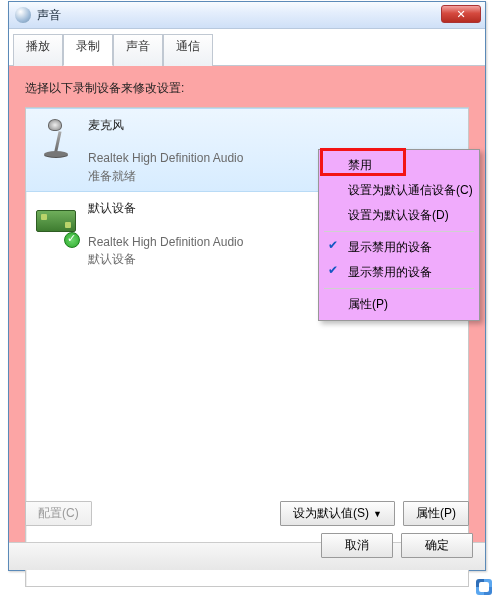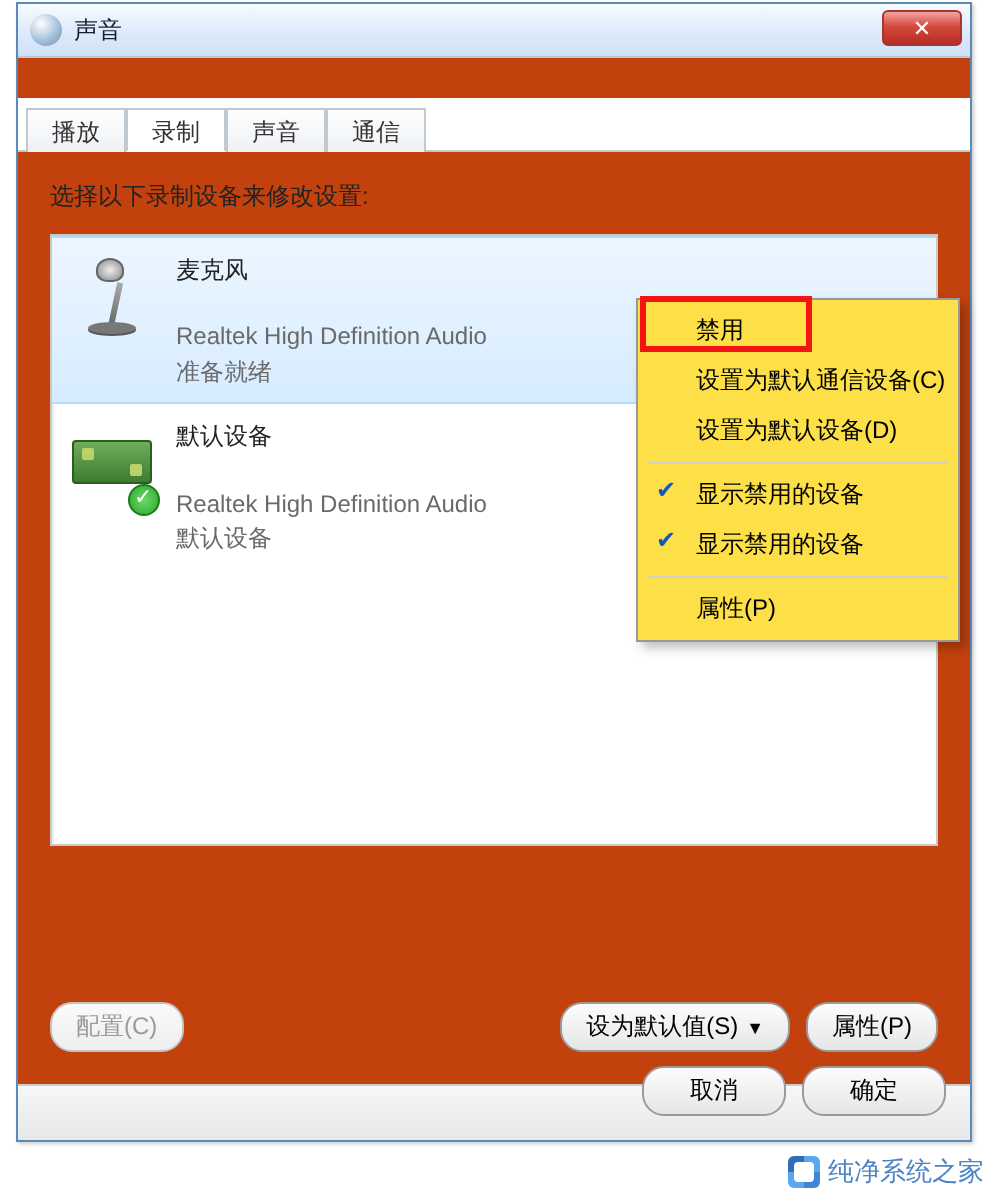--- a/index.html
+++ b/index.html
@@ -1,49 +1,49 @@
 <!DOCTYPE html>
 <html><head>
 <meta charset="utf-8">
 <style>
   * { box-sizing: border-box; margin: 0; padding: 0; font-family: "Microsoft YaHei", "Segoe UI", Tahoma, sans-serif; }
   body { width: 500px; height: 601px; background: #fff; position: relative; overflow: hidden; }
-  .window { position: absolute; left: 8px; top: 1px; width: 478px; height: 570px; border: 1px solid #5b8ab8; background: #c2410c; box-shadow: 1px 1px 2px rgba(0,0,0,.2); }
+  .window { position: absolute; left: 8px; top: 1px; width: 478px; height: 570px; border: 1px solid #5b8ab8; background: #fca5a5; box-shadow: 1px 1px 2px rgba(0,0,0,.2); }
   .titlebar { height: 27px; background: linear-gradient(#f7fbff,#e4eefc 40%,#cfe0f7); display:flex; align-items:center; padding-left:6px; border-bottom:1px solid #b8c9de; position:relative; }
   .title-icon { width:16px; height:16px; border-radius:50%; background: radial-gradient(circle at 35% 30%, #fff, #9fbbd8 60%, #6e8fad); margin-right:6px; }
   .title-text { font-size:12px; color:#123; }
   .close-btn { position:absolute; right:4px; top:3px; width:40px; height:18px; border:1px solid #a33; border-radius:3px; background:linear-gradient(#f3a3a0,#d54a3f 45%,#b52c22); color:#fff; font-size:11px; display:flex; align-items:center; justify-content:center; cursor:pointer; }
-  .tabstrip { height:27px; background:#fff; padding:4px 20px 0 4px; border-bottom:1px solid #c0c8d2; display:flex; gap:0;margin-top:20px; }
+  .tabstrip { height:37px; background:#fff; padding:4px 20px 0 4px; border-bottom:1px solid #c0c8d2; display:flex; gap:0; }
   .tab { font-size:12px; padding:3px 12px 2px; border:1px solid #c0c8d2; border-bottom:none; background:linear-gradient(#fefefe,#eef1f5); color:#333; position:relative; top:1px; cursor:pointer; }
   .tab.active { background:#fff; top:1px; border-bottom:1px solid #fff; }
   .content { padding:14px 16px 0 16px; }
   .instruction { font-size:12px; color:#222; margin-bottom:10px; }
-  .device-box { border:1px solid #c8c8c8; height:306px; background:#fff; box-shadow: inset 1px 1px 0 #eee; position:relative; }
+  .device-box { border:1px solid #c8c8c8; height:480px; background:#fff; box-shadow: inset 1px 1px 0 #eee; position:relative; }
   .device-item { display:flex; padding:8px 8px 6px 8px; gap:10px; }
   .device-item.selected { background:linear-gradient(#ecf6ff,#d7ecff); border-top:1px solid #b9dbf6; border-bottom:1px solid #b9dbf6; }
   .dev-icon { width:44px; height:44px; flex:0 0 44px; position:relative; }
   .mic-stand { position:absolute; left:10px; bottom:4px; width:24px; height:6px; background:#777; border-radius:50%; box-shadow:0 1px 0 #555; }
   .mic-pole { position:absolute; left:20px; bottom:8px; width:3px; height:22px; background:linear-gradient(#aaa,#666); transform:rotate(12deg); transform-origin:bottom; }
   .mic-head { position:absolute; left:14px; top:2px; width:14px; height:12px; background:radial-gradient(#eee,#888); border-radius:50% 50% 40% 40%; border:1px solid #666; }
   .card { position:absolute; left:2px; top:10px; width:40px; height:22px; background:linear-gradient(#6fae5b,#3e7c30); border:1px solid #2e5d23; border-radius:2px; }
   .card:before,.card:after{content:"";position:absolute;width:6px;height:6px;background:#b9d36a;border-radius:1px;}
   .card:before{left:4px;top:3px;} .card:after{right:4px;bottom:3px;}
   .card-check { position:absolute; right:-2px; bottom:-4px; width:16px; height:16px; background:radial-gradient(#6dd86d,#2aa82a); border-radius:50%; border:1px solid #1c7d1c; }
   .card-check:after{content:"✓";color:#fff;font-size:11px;position:absolute;left:2px;top:-1px;}
   .dev-text { font-size:12px; line-height:1.45; }
   .dev-name { color:#222; }
   .dev-driver { color:#6a6a6a;margin-top:16px; }
   .dev-status { color:#6a6a6a; }
-  .context-menu { position:absolute; left:318px; top:149px; width:162px; background:#fde047; border:1px solid #989898; box-shadow:3px 3px 5px rgba(0,0,0,.25); padding:3px; font-size:12px; z-index:5; }
+  .context-menu { position:absolute; left:318px; top:149px; width:162px; background:#f0abfc; border:1px solid #989898; box-shadow:3px 3px 5px rgba(0,0,0,.25); padding:3px; font-size:12px; z-index:5; }
   .ctx-item { padding:4px 6px 4px 26px; position:relative; cursor:default; white-space:nowrap; }
   .ctx-sep { height:1px; background:#d0d0d0; margin:3px 2px; }
   .ctx-check { position:absolute; left:6px; top:3px; color:#1257c2; font-size:12px; }
   .ctx-highlight { position:absolute; left:320px; top:148px; width:86px; height:28px; border:3px solid #f31414; z-index:6; pointer-events:none; }
   .bottom-buttons { position:absolute; left:16px; right:16px; bottom:44px; display:flex; align-items:center; }
-  .btn { font-size:12px; padding:3px 12px; border:1px solid #9a9a9a; background:linear-gradient(#fdfdfd,#e6e6e6); border-radius:11px; cursor:pointer; }
+  .btn { font-size:12px; padding:3px 12px; border:1px solid #9a9a9a; background:linear-gradient(#fdfdfd,#e6e6e6); border-radius:1px; cursor:pointer; }
   .btn.disabled { color:#9a9a9a; border-color:#c4c4c4; background:linear-gradient(#fafafa,#eee); }
   .btn .drop { margin-left:4px; font-size:9px; }
   .dialog-buttons { position:absolute; right:6px; bottom:6px; display:flex; gap:8px; padding:6px; }
   .dialog-buttons .btn { min-width:72px; text-align:center; }
   .footerbar { position:absolute; left:0; right:0; bottom:0; height:28px; background:linear-gradient(#f7f7f7,#e7e7e7); border-top:1px solid #ccc; }
   .watermark { position:absolute; right:8px; bottom:6px; font-size:13px; color:#4c83c6; display:flex; align-items:center; gap:4px; z-index:20; font-weight:500; }
   .wm-logo { width:16px; height:16px; background: conic-gradient(#5aa6ef 0 90deg,#3e86d6 90deg 180deg,#5aa6ef 180deg 270deg,#2f6fb9 270deg 360deg); border-radius:3px; position:relative; }
   .wm-logo:after{content:"";position:absolute;inset:3px;background:#fff;border-radius:2px;}
 </style>
 </head>
@@ -122,14 +122,13 @@
     <span class="ctx-check">✔</span>
     <span>显示禁用的设备</span>
   </div>
   <div class="ctx-sep"></div>
   <div class="ctx-item">属性(P)</div>
 </div>
 <div class="ctx-highlight"></div>
 
 <div class="watermark">
   <div class="wm-logo"></div>
-  <span>纯净系统之家</span>
 </div>
 
 </body></html>

